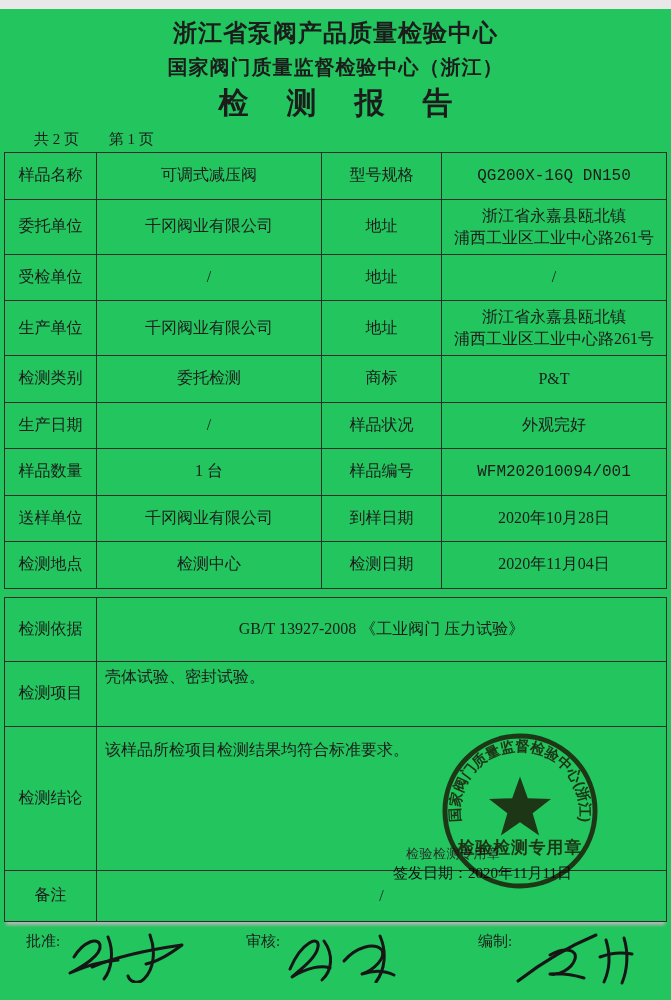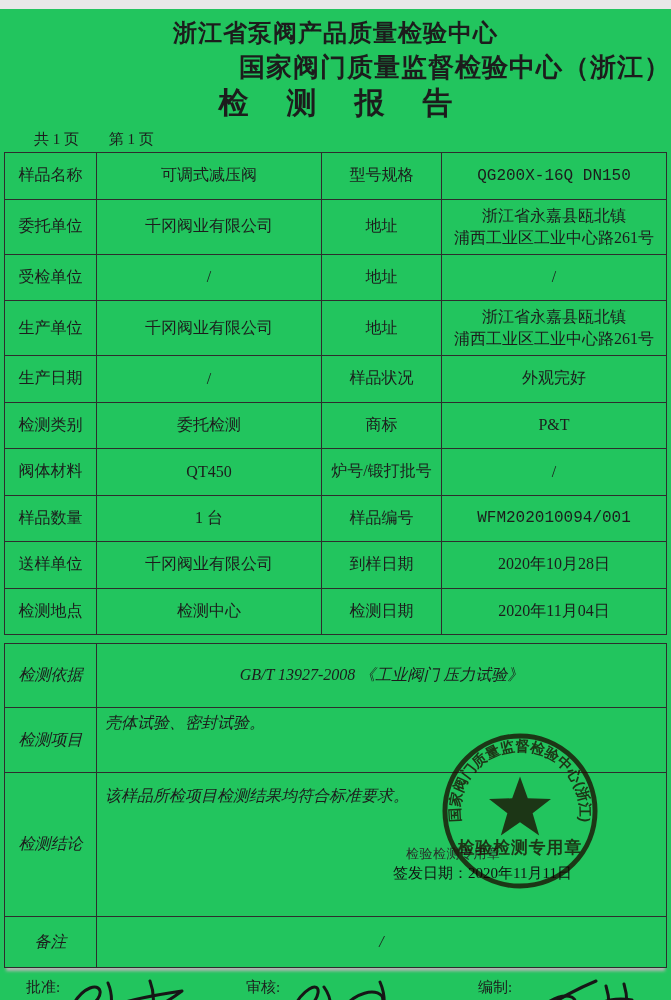--- a/index.html
+++ b/index.html
@@ -4,36 +4,36 @@
 <style>
   html,body{margin:0;padding:0;background:#e8e8e8;}
   .page{
     position:relative;width:671px;height:1000px;margin:9px auto;
     background:#22c55e;overflow:hidden;color:#1c1c1c;
     font-family:"Liberation Serif","DejaVu Serif",serif;
   }
   
   .t1{margin-top:10px;text-align:center;font-family:"Liberation Sans","DejaVu Sans",sans-serif;
       font-weight:bold;font-size:24px;line-height:27px;letter-spacing:1px;}
-  .t2{margin-top:8px;text-align:right;font-family:"Liberation Sans","DejaVu Sans",sans-serif;
-      font-weight:bold;font-size:26px;line-height:27px;letter-spacing:1px;}
+  .t2{margin-top:8px;text-align:center;font-family:"Liberation Sans","DejaVu Sans",sans-serif;
+      font-weight:bold;font-size:20px;line-height:27px;letter-spacing:1px;}
   .t3wrap{margin-top:6px;text-align:center;line-height:32px;}
   .t3{display:inline-block;font-family:"Liberation Sans","DejaVu Sans",sans-serif;
       font-weight:bold;font-size:30px;letter-spacing:38px;margin-right:-38px;}
   .meta{display:flex;justify-content:space-between;margin:5px 30px 0 34px;
         font-size:15px;line-height:20px;}
   .meta-right span + span{margin-left:26px;}
   .code{font-family:"Liberation Mono","DejaVu Sans Mono",monospace;font-size:14px;}
   
   table.tbl{border-collapse:collapse;table-layout:fixed;width:662px;margin-left:4px;}
   .tbl td{border:1.6px solid #2d2d2d;text-align:center;vertical-align:middle;
           font-size:16px;padding:5px 3px;overflow:hidden;}
   .upper{margin-top:3px;}
   .upper tr{height:46.5px;}
-  .lower{margin-top:8px;box-shadow:0 5px 3px -2px #b5b5b5;font-style:italic;}
+  .lower{margin-top:8px;box-shadow:0 5px 3px -2px #b5b5b5;}
   .ml{white-space:pre-line;}
   .small{font-size:13.5px;line-height:22px;}
   .cell-left{text-align:left !important;vertical-align:top !important;padding:5px 8px !important;}
   .concl{text-align:left !important;vertical-align:top !important;padding:13px 8px !important;}
   .r-basis{height:64px;}
   .r-items{height:65px;}
   .r-concl{height:144px;}
   .r-remark{height:51px;}
   
   .stamp{position:absolute;left:441px;top:723px;z-index:3;mix-blend-mode:multiply;opacity:.93;}
@@ -54,21 +54,21 @@
 <div class="page">
 
   <div class="t1">浙江省泵阀产品质量检验中心</div>
   <div class="t2">国家阀门质量监督检验中心（浙江）</div>
   <div class="t3wrap">
     <span class="t3">检测报告</span>
   </div>
 
   <div class="meta">
     <div class="meta-right">
-      <span>共 1 页</span>
+      <span>共 2 页</span>
       <span>第 1 页</span>
     </div>
   </div>
 
   <table class="tbl upper">
     <colgroup>
         <col style="width:92px">
         <col style="width:225px">
         <col style="width:120px">
         <col style="width:225px">
@@ -94,36 +94,30 @@
       <td>/</td>
     </tr>
     <tr>
       <td>生产单位</td>
       <td>千冈阀业有限公司</td>
       <td>地址</td>
       <td class="ml small">浙江省永嘉县瓯北镇
 浦西工业区工业中心路261号</td>
     </tr>
     <tr>
-      <td>生产日期</td>
-      <td>/</td>
-      <td>样品状况</td>
-      <td>外观完好</td>
-    </tr>
-    <tr>
       <td>检测类别</td>
       <td>委托检测</td>
       <td>商标</td>
       <td>P&amp;T</td>
     </tr>
     <tr>
-      <td>阀体材料</td>
-      <td>QT450</td>
-      <td>炉号/锻打批号</td>
-      <td>/</td>
+      <td>生产日期</td>
+      <td>/</td>
+      <td>样品状况</td>
+      <td>外观完好</td>
     </tr>
     <tr>
       <td>样品数量</td>
       <td>1 台</td>
       <td>样品编号</td>
       <td class="code">WFM202010094/001</td>
     </tr>
     <tr>
       <td>送样单位</td>
       <td>千冈阀业有限公司</td>

